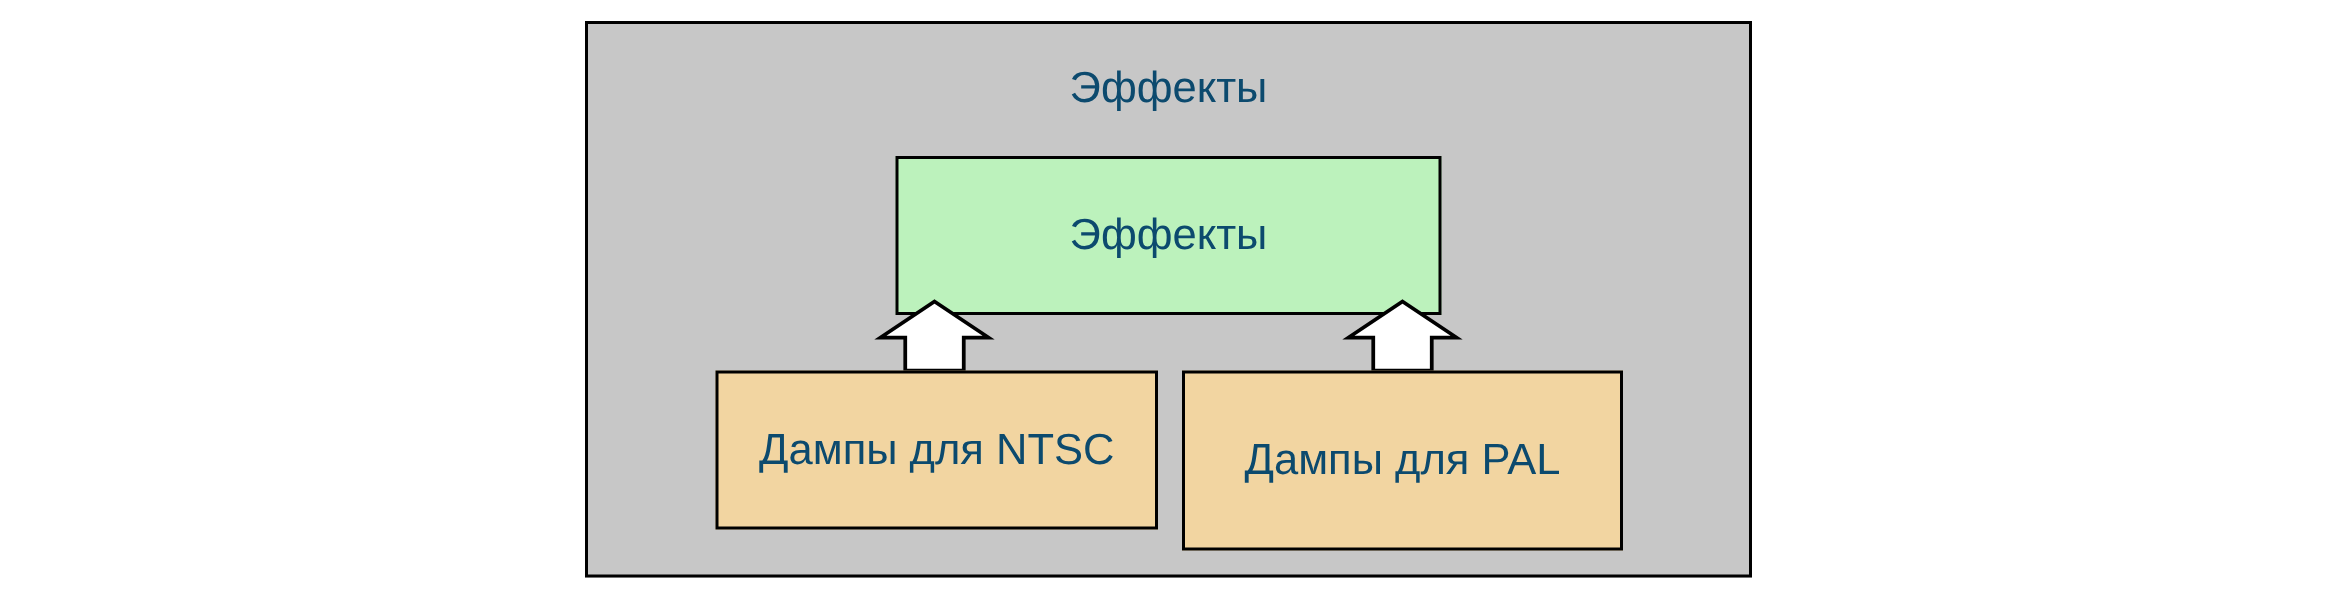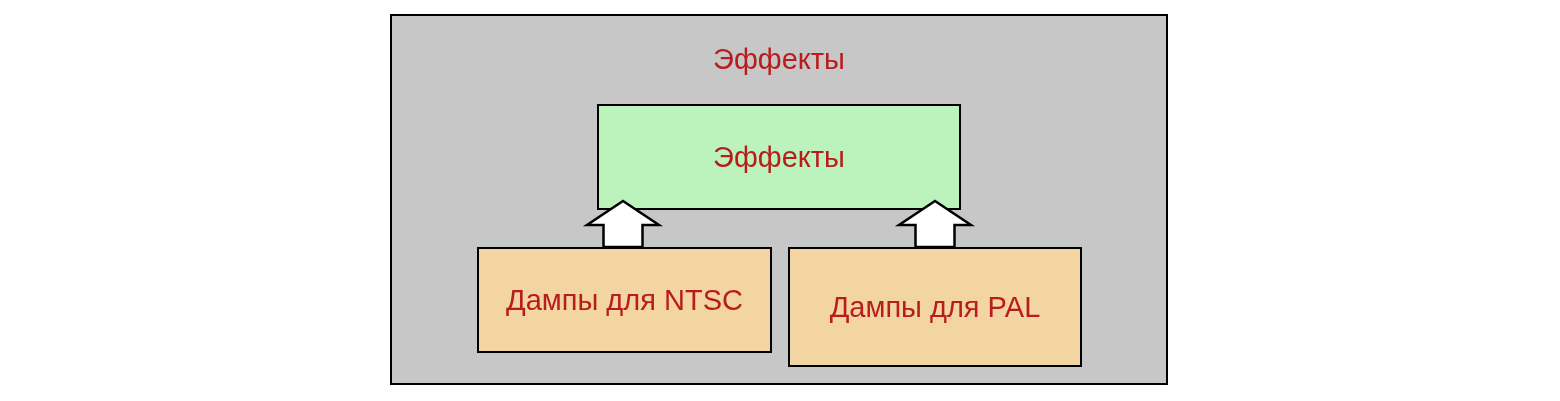--- a/index.html
+++ b/index.html
@@ -7,21 +7,21 @@
     padding: 0;
     background: #FFFFFF;
   }
   .stage {
     position: relative;
     width: 1560px;
     height: 401px;
     background: #FFFFFF;
     overflow: hidden;
     font-family: "Liberation Sans", sans-serif;
-    color: #b91c1c;
+    color: #0c4a6e;
   }
   .group-box {
     position: absolute;
     left: 390px;
     top: 14px;
     width: 778px;
     height: 371px;
     border: 2px solid #000000;
     box-sizing: border-box;
   }

